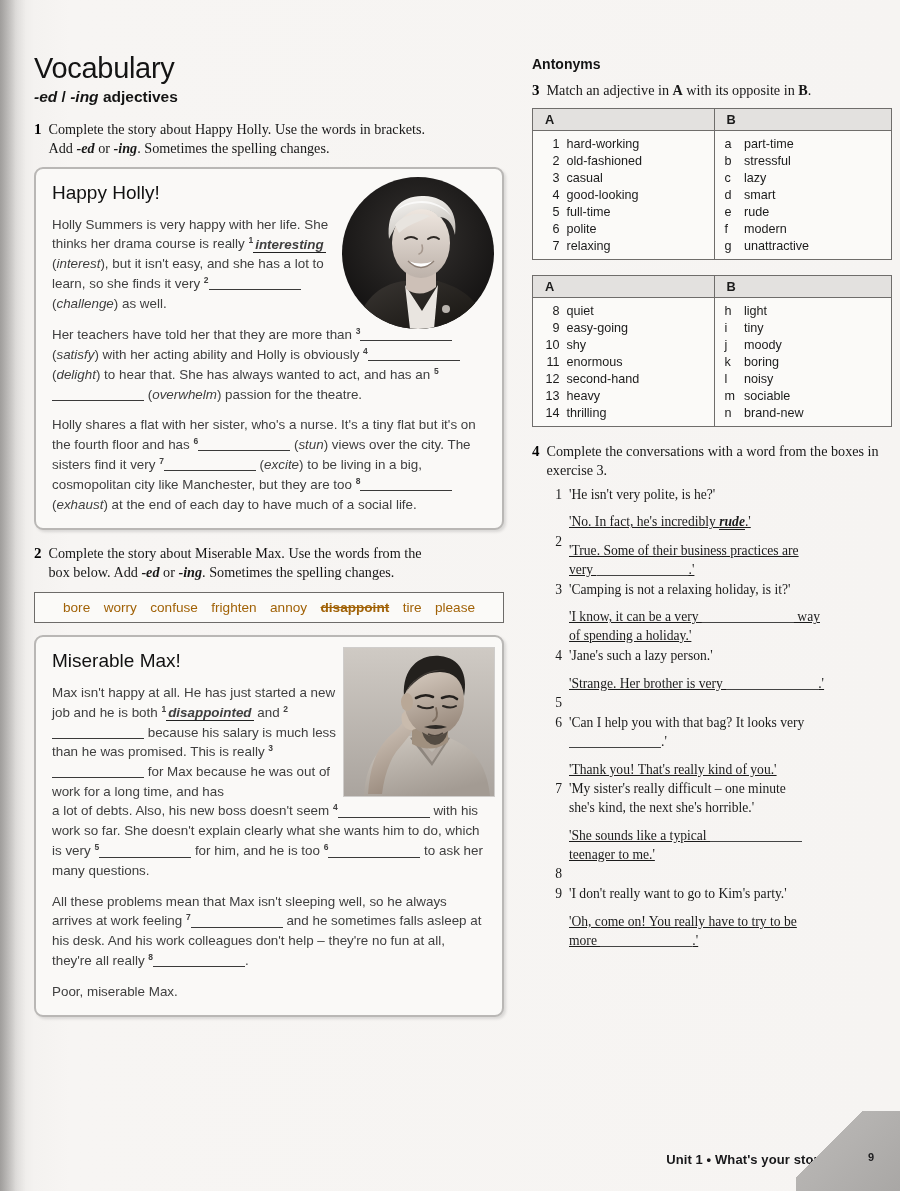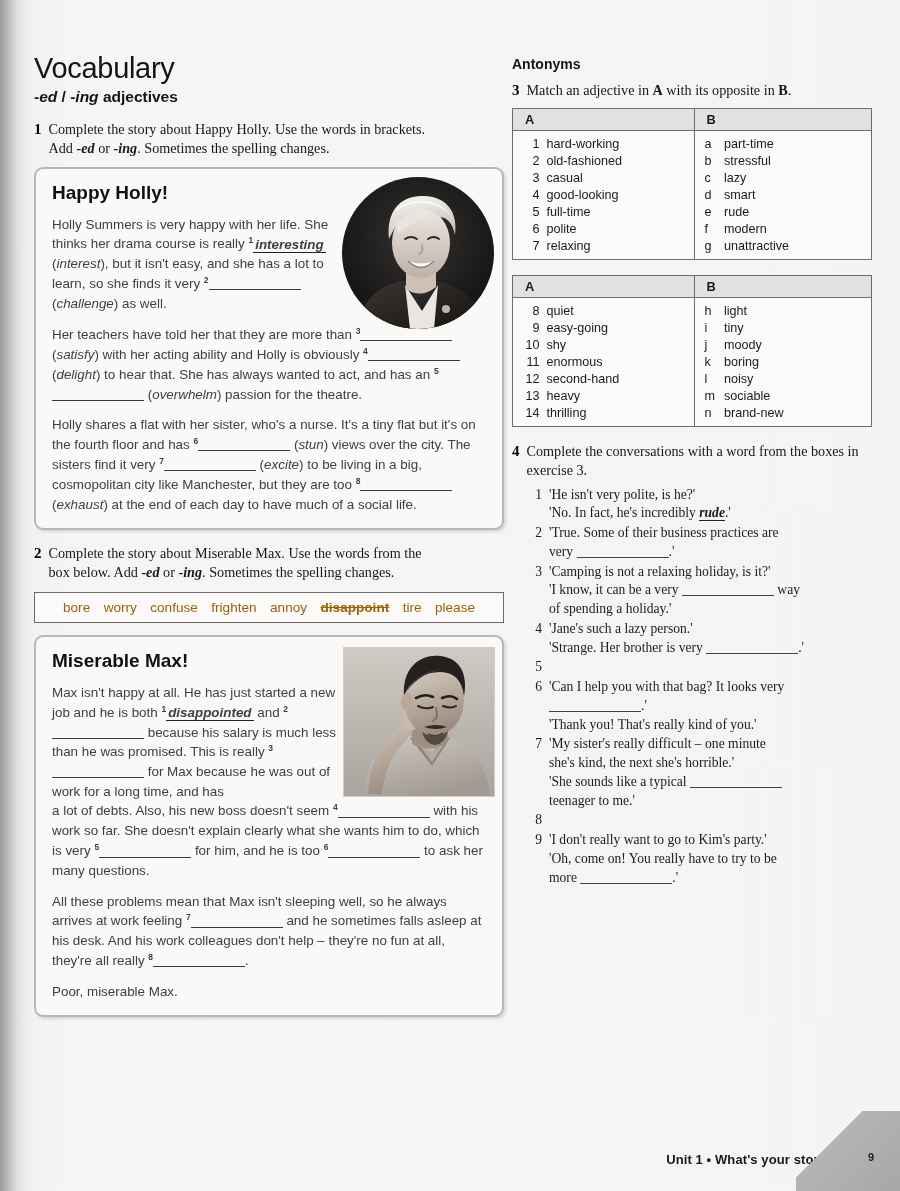--- a/index.html
+++ b/index.html
@@ -15,21 +15,21 @@
     position:absolute;inset:0;
     background:
       linear-gradient(90deg,#cfcdcb 0px,#dedcda 8px,#eceae8 18px,#f4f2f0 34px,#f7f5f3 70px,#f6f4f2 100%);
   }
   .page::after{
     content:"";position:absolute;left:0;top:0;bottom:0;width:26px;
     background:linear-gradient(90deg,rgba(120,118,116,.55),rgba(160,158,156,.18) 60%,rgba(255,255,255,0));
     pointer-events:none;
   }
   .col-left{position:absolute;left:34px;top:52px;width:470px;}
-  .col-right{position:absolute;left:512px;top:56px;width:360px;}
+  .col-right{position:absolute;left:532px;top:56px;width:360px;}
 
   h1.vocab{
     font-size:29px;font-weight:normal;letter-spacing:-.3px;
     margin:0 0 3px 0;color:#141414;
   }
   h2.subhead{
     font-size:15.5px;font-weight:bold;margin:0 0 14px 0;color:#141414;
   }
   h2.subhead i{font-style:italic;}
   h3.anton{
@@ -43,21 +43,21 @@
           font-family:"Liberation Serif",serif;}
   .ex-txt b{font-weight:bold;}
   .ex-txt i{font-style:italic;font-weight:bold;}
 
   
   .story{
     position:relative;border:2px solid #b9b7b5;border-radius:9px;
     background:#faf9f7;box-shadow:2px 2px 3px rgba(0,0,0,.12);
     padding:13px 16px 14px 16px;margin-top:8px;
   }
-  .story-title{font-size:19px;font-weight:bold;margin:0 0 11px 0;color:#111;}
+  .story-title{font-size:19px;font-weight:normal;margin:0 0 11px 0;color:#111;}
   .story p{
     margin:0 0 11px 0;font-size:13.4px;line-height:1.46;color:#404040;
   }
   .story p:last-child{margin-bottom:0;}
   .story i{font-style:italic;}
   .sup{font-size:8.5px;vertical-align:super;font-weight:bold;}
   .ans{font-style:italic;font-weight:bold;border-bottom:1.4px solid #222;
        padding:0 2px;}
   .blank{display:inline-block;border-bottom:1.3px solid #3a3a3a;
          min-width:92px;height:.95em;vertical-align:-2px;}
@@ -101,21 +101,21 @@
   table.match tr.first td{padding-top:6px;}
   table.match tr.last td{padding-bottom:6px;}
 
   
   .conv{display:flex;gap:7px;margin-bottom:1px;}
   .conv-num{flex:0 0 16px;text-align:right;font-size:13.6px;line-height:1.38;
             font-family:"Liberation Serif",serif;color:#1b1b1b;}
   .conv-body{font-size:13.6px;line-height:1.38;color:#1b1b1b;
              font-family:"Liberation Serif",serif;}
   .conv-body .line{margin-bottom:0;}
-  .conv-body .reply{margin-top:0;}
+  .conv-body .reply{margin-top:9px;text-decoration:underline;}
   .conv-body b{font-weight:bold;font-style:italic;
                border-bottom:1.3px solid #222;}
   .blank2{display:inline-block;border-bottom:1.3px solid #444;
           min-width:92px;height:.92em;vertical-align:-2px;}
 
   
   .footer{
     position:absolute;right:66px;bottom:24px;
     font-size:13px;font-weight:bold;color:#18181a;letter-spacing:.1px;
   }

